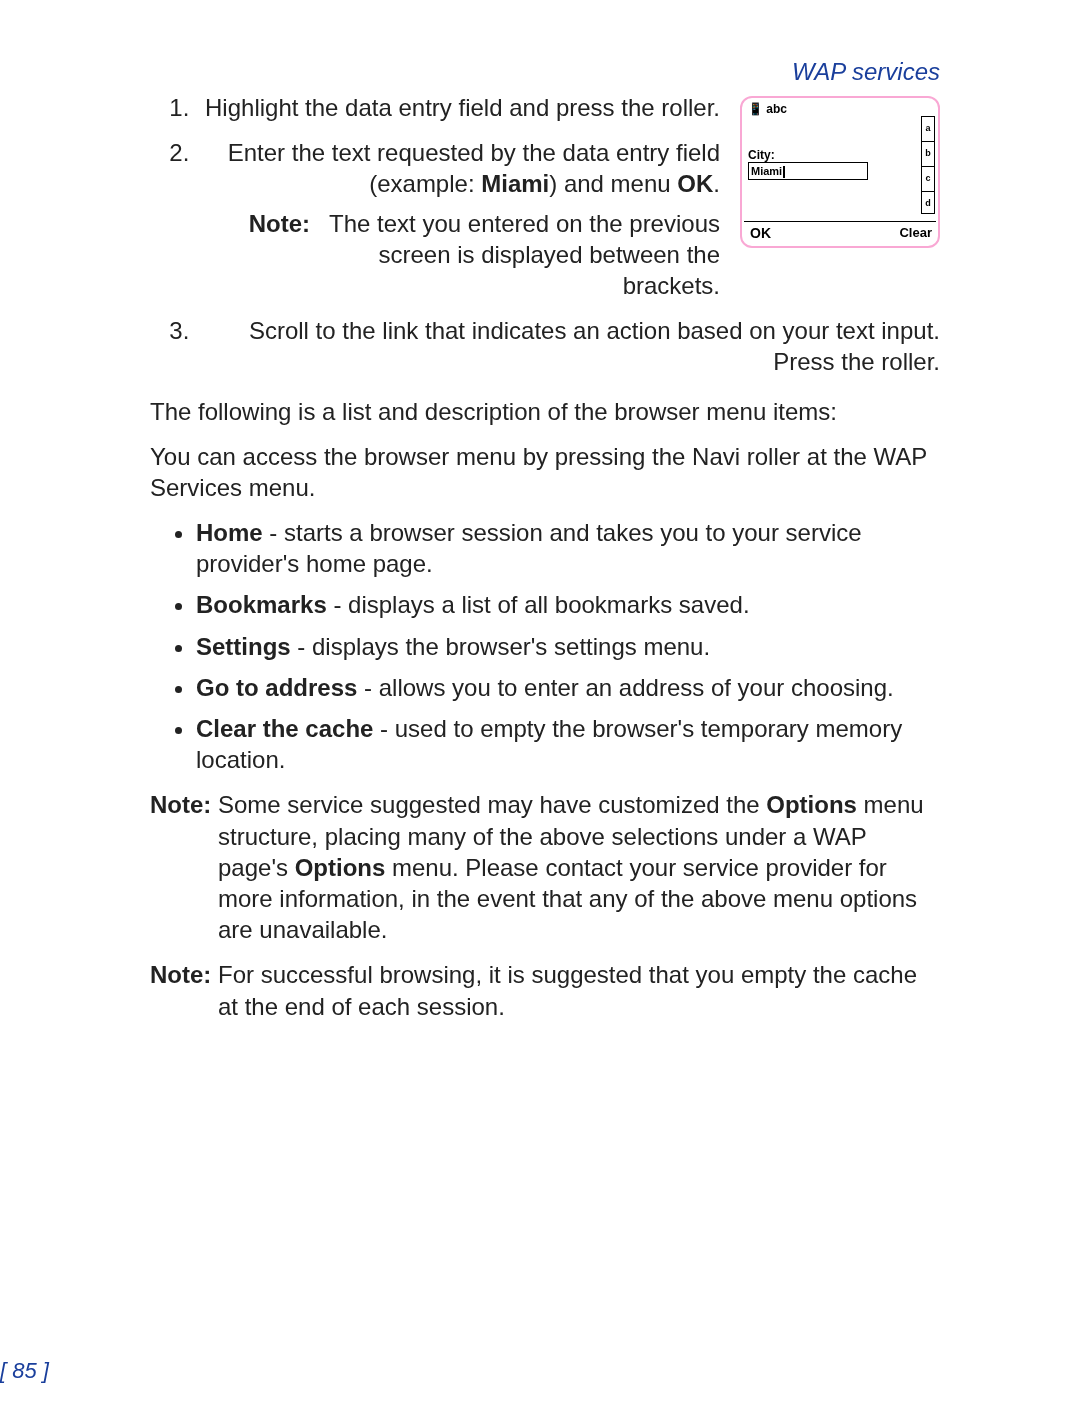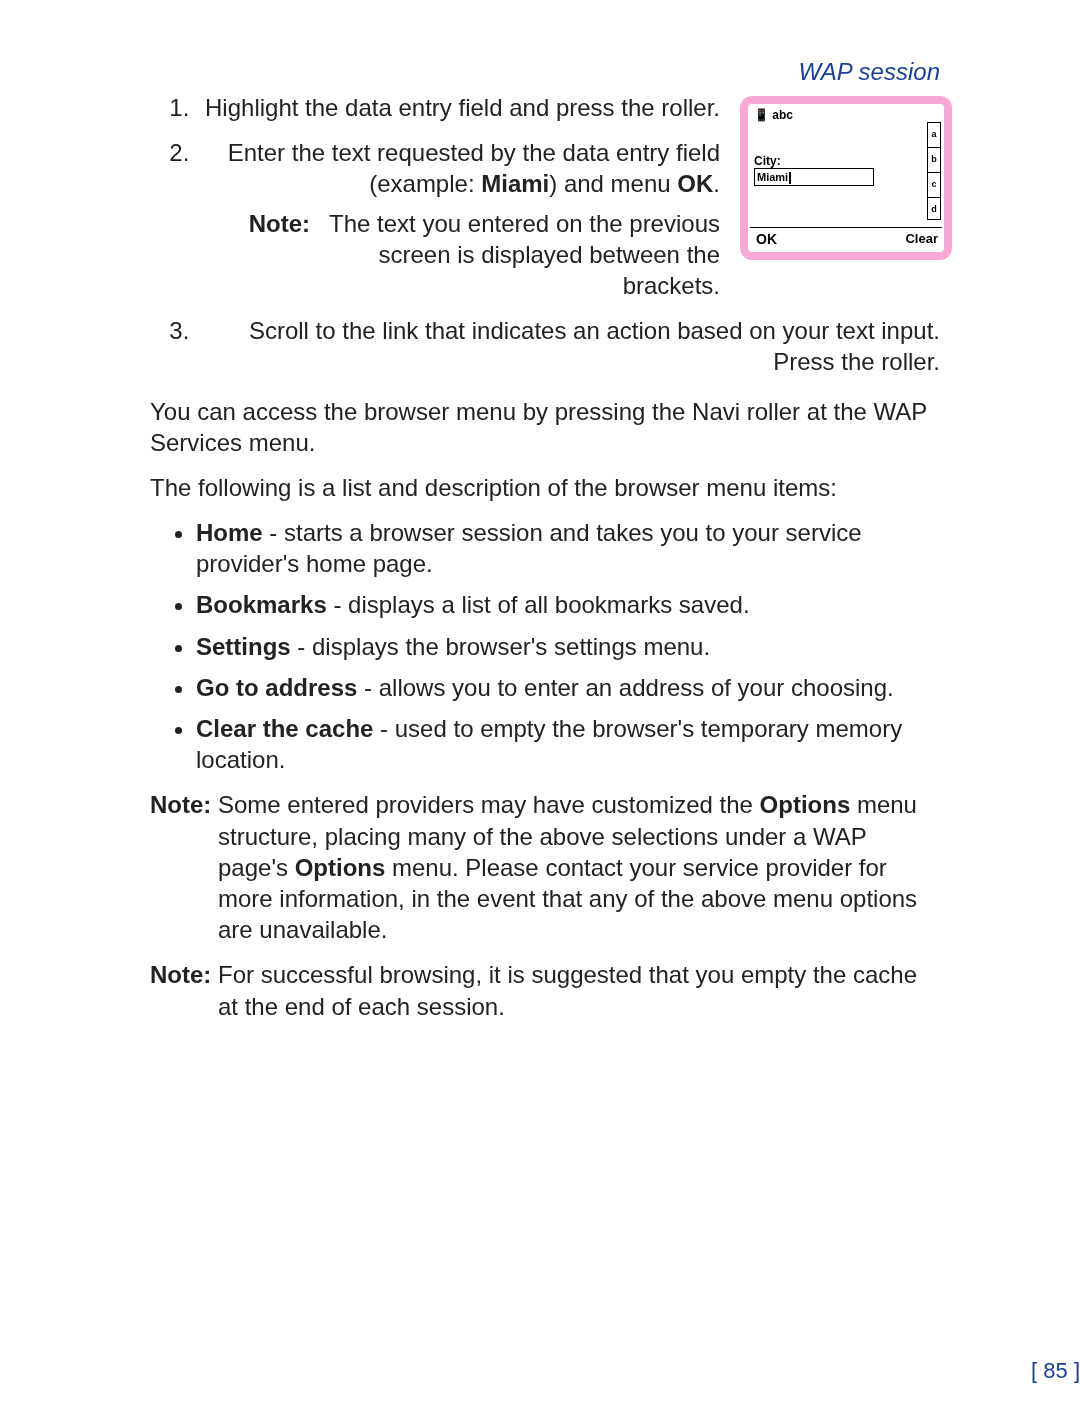--- a/index.html
+++ b/index.html
@@ -73,29 +73,30 @@
   }
   .bullets li {
     margin-bottom: 10px;
   }
   .b { font-weight: bold; }
   .page-num {
     position: absolute;
     bottom: 28px;
     left: 0;
     width: 100%;
-    text-align: right;
+    text-align: left;
     color: #1a3f9c;
     font-size: 22px;
+    font-style: italic;
   }
   
   .phone-screen {
     width: 196px;
     height: 148px;
-    border: 8px solid #f9a8d4;
+    border: 2px solid #f9a8d4;
     border-radius: 12px;
     position: relative;
     background: #fff;
     font-family: Arial, sans-serif;
     font-size: 12px;
     color: #000;
   }
   .ps-top {
     position: absolute;
     top: 4px; left: 6px;
@@ -160,21 +161,21 @@
     position: absolute;
     bottom: 24px; left: 2px; right: 2px;
     border-top: 1px solid #000;
   }
 </style>
 </head>
 <body>
 
 <div class="page">
 
-  <div class="header-right">WAP session</div>
+  <div class="header-right">WAP services</div>
 
   <div class="content">
 
     <div class="figure">
       <div class="phone-screen">
         <div class="ps-top">📱 <span>abc</span></div>
         <div class="ps-label">City:</div>
         <div class="ps-input"><span>Miami</span></div>
         <div class="ps-scroll">
           <div class="seg">a</div>
@@ -195,35 +196,35 @@
         <div class="note-block">
           <div class="note-label">Note:</div>
           <div class="note-text">The text you entered on the previous screen is displayed between the brackets.</div>
         </div>
       </li>
       <li>Scroll to the link that indicates an action based on your text input. Press the roller.</li>
     </ol>
 
     <div style="clear:both"></div>
 
+    <div class="para">The following is a list and description of the browser menu items:</div>
     <div class="para">You can access the browser menu by pressing the Navi roller at the WAP Services menu.</div>
-    <div class="para">The following is a list and description of the browser menu items:</div>
 
     <ul class="bullets">
       <li><span class="b">Home</span><span> - starts a browser session and takes you to your service provider's home page.</span></li>
       <li><span class="b">Bookmarks</span><span> - displays a list of all bookmarks saved.</span></li>
       <li><span class="b">Settings</span><span> - displays the browser's settings menu.</span></li>
       <li><span class="b">Go to address</span><span> - allows you to enter an address of your choosing.</span></li>
       <li><span class="b">Clear the cache</span><span> - used to empty the browser's temporary memory location.</span></li>
     </ul>
 
     <div class="note-block after-list">
       <div class="note-label">Note:</div>
       <div class="note-text">
-        <span>Some entered providers may have customized the </span><span class="b">Options</span><span> menu structure, placing many of the above selections under a WAP page's </span><span class="b">Options</span><span> menu. Please contact your service provider for more information, in the event that any of the above menu options are unavailable.</span>
+        <span>Some service suggested may have customized the </span><span class="b">Options</span><span> menu structure, placing many of the above selections under a WAP page's </span><span class="b">Options</span><span> menu. Please contact your service provider for more information, in the event that any of the above menu options are unavailable.</span>
       </div>
     </div>
 
     <div class="note-block after-list">
       <div class="note-label">Note:</div>
       <div class="note-text">For successful browsing, it is suggested that you empty the cache at the end of each session.</div>
     </div>
 
   </div>
 

